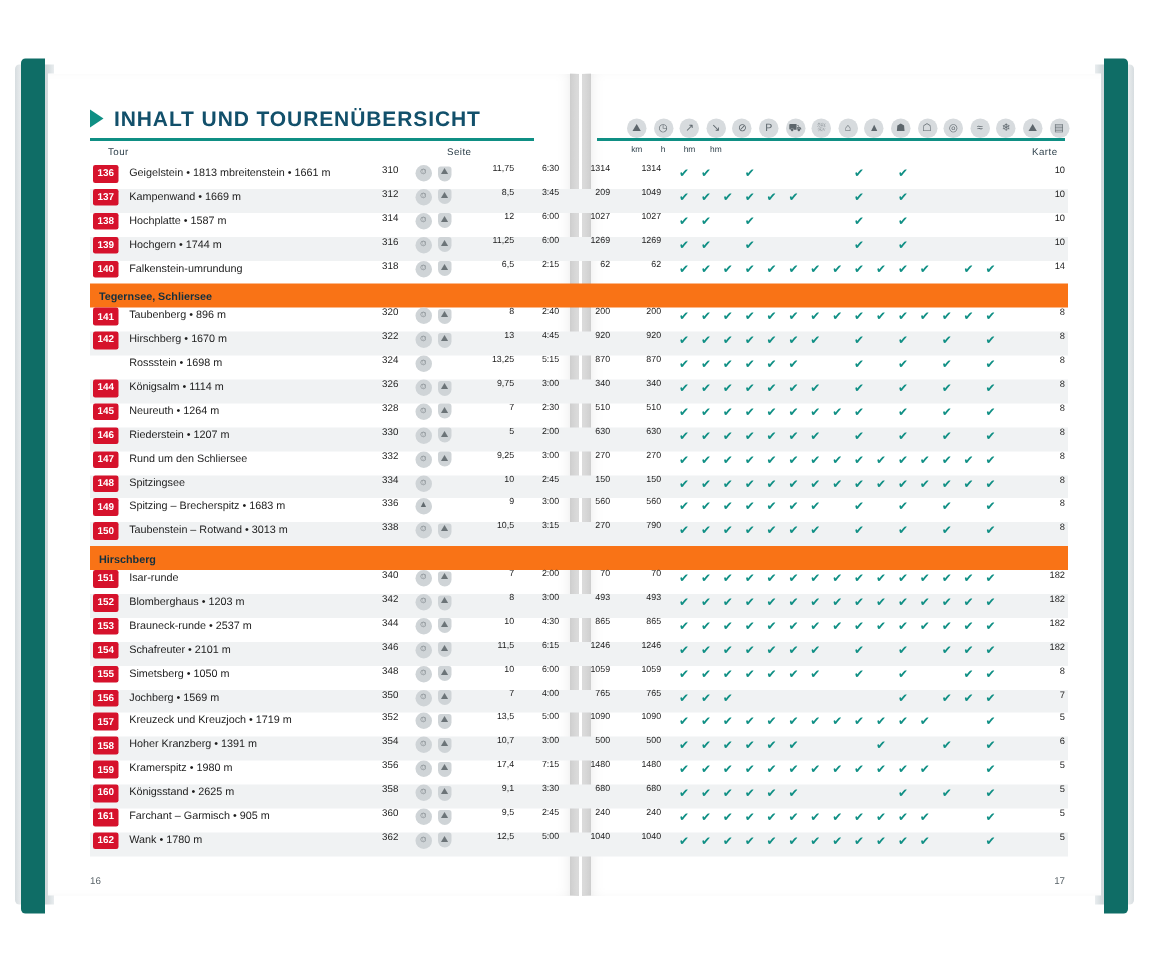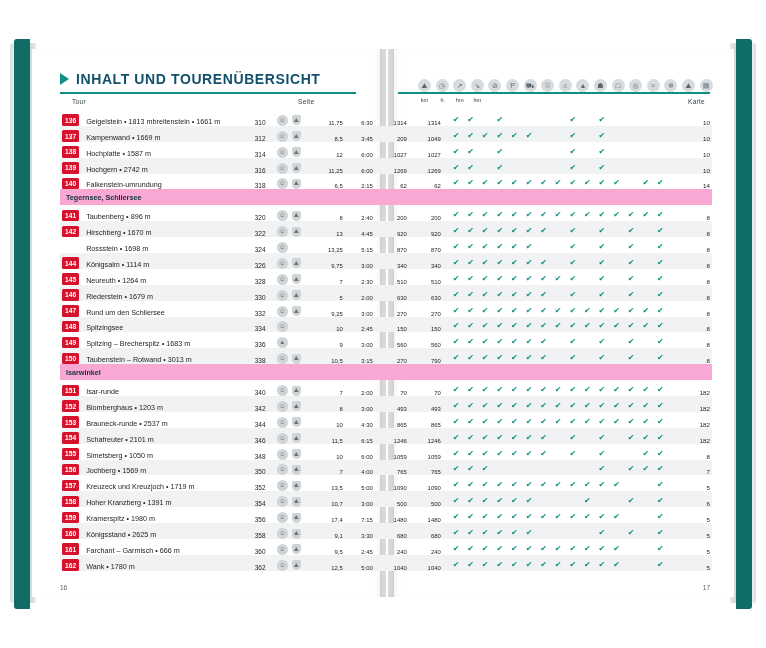--- a/index.html
+++ b/index.html
@@ -32,23 +32,23 @@
 
   
   .iconstrip{position:absolute;left:408px;top:44px;display:flex;gap:4.6px;}
   .ic{width:13px;height:13px;border-radius:50%;background:#d7dbde;position:relative;}
   .ic span{position:absolute;left:0;top:0;width:13px;height:13px;line-height:13px;text-align:center;font-size:7px;color:#5d666c;}
   .unitrow{position:absolute;left:408px;top:62px;display:flex;gap:4.6px;font-size:5.6px;color:#30424d;}
   .unitrow div{width:13px;text-align:center;}
 
   
   .tbl{position:absolute;left:50px;top:75px;width:652px;}
-  .row{position:relative;height:15.9px;display:flex;align-items:flex-end;}
+  .row{position:relative;height:15.9px;display:flex;align-items:flex-start;}
   .row.alt{background:#f0f2f3;}
-  .sec{position:relative;height:15.9px;background:#f9a8d4;display:flex;align-items:center;}
+  .sec{position:relative;height:15.9px;background:#f97316;display:flex;align-items:center;}
   .sec-label{margin-left:6px;font-size:7.2px;color:#13303f;font-weight:bold;}
 
   .numbadge{width:21px;height:11.5px;margin-left:2px;border-radius:1.5px;color:#fff;font-size:6.6px;font-weight:bold;display:flex;align-items:center;justify-content:center;}
   .c-red{background:#d6122c;}
   .tourname{margin-left:7px;font-size:7.2px;color:#1d1d1d;width:200px;white-space:nowrap;overflow:hidden;}
   .seite{width:26px;text-align:center;font-size:6.5px;color:#1d1d1d;}
   .pictos{width:44px;display:flex;gap:3px;padding-left:6px;}
   .pic{width:11px;height:11px;border-radius:50%;background:#cfd4d7;position:relative;}
   .pic i{position:absolute;left:0;top:0;width:11px;height:11px;line-height:11px;text-align:center;font-size:6px;color:#636b70;font-style:normal;}
   .pic.shield{background:transparent;}
@@ -266,21 +266,21 @@
             <div class="ck off">✔</div>
             <div class="ck off">✔</div>
             <div class="ck off">✔</div>
             <div class="ck off">✔</div>
             <div class="ck off">✔</div>
           </div>
           <div class="karte">10</div>
         </div>
         <div class="row alt">
           <div class="numbadge c-red">139</div>
-          <div class="tourname">Hochgern • 2742 m</div>
+          <div class="tourname">Hochgern • 1744 m</div>
           <div class="seite">316</div>
           <div class="pictos">
             <div class="pic">
               <i>☺</i>
             </div>
             <div class="pic shield">
               <i>⛰</i>
             </div>
           </div>
           <div class="nums">
@@ -532,21 +532,21 @@
             <div class="ck off">✔</div>
             <div class="ck">✔</div>
             <div class="ck off">✔</div>
             <div class="ck">✔</div>
             <div class="ck off">✔</div>
           </div>
           <div class="karte">8</div>
         </div>
         <div class="row alt">
           <div class="numbadge c-red">146</div>
-          <div class="tourname">Riederstein • 1679 m</div>
+          <div class="tourname">Riederstein • 1207 m</div>
           <div class="seite">330</div>
           <div class="pictos">
             <div class="pic">
               <i>☺</i>
             </div>
             <div class="pic shield">
               <i>⛰</i>
             </div>
           </div>
           <div class="nums">
@@ -715,21 +715,21 @@
             <div class="ck">✔</div>
             <div class="ck off">✔</div>
             <div class="ck">✔</div>
             <div class="ck off">✔</div>
             <div class="ck">✔</div>
             <div class="ck off">✔</div>
           </div>
           <div class="karte">8</div>
         </div>
         <div class="sec">
-          <div class="sec-label">Isarwinkel</div>
+          <div class="sec-label">Hirschberg</div>
         </div>
         <div class="row">
           <div class="numbadge c-red">151</div>
           <div class="tourname">Isar-runde</div>
           <div class="seite">340</div>
           <div class="pictos">
             <div class="pic">
               <i>☺</i>
             </div>
             <div class="pic shield">
@@ -1099,21 +1099,21 @@
             <div class="ck off">✔</div>
             <div class="ck">✔</div>
             <div class="ck off">✔</div>
             <div class="ck">✔</div>
             <div class="ck off">✔</div>
           </div>
           <div class="karte">5</div>
         </div>
         <div class="row">
           <div class="numbadge c-red">161</div>
-          <div class="tourname">Farchant – Garmisch • 666 m</div>
+          <div class="tourname">Farchant – Garmisch • 905 m</div>
           <div class="seite">360</div>
           <div class="pictos">
             <div class="pic">
               <i>☺</i>
             </div>
             <div class="pic shield">
               <i>⛰</i>
             </div>
           </div>
           <div class="nums">

